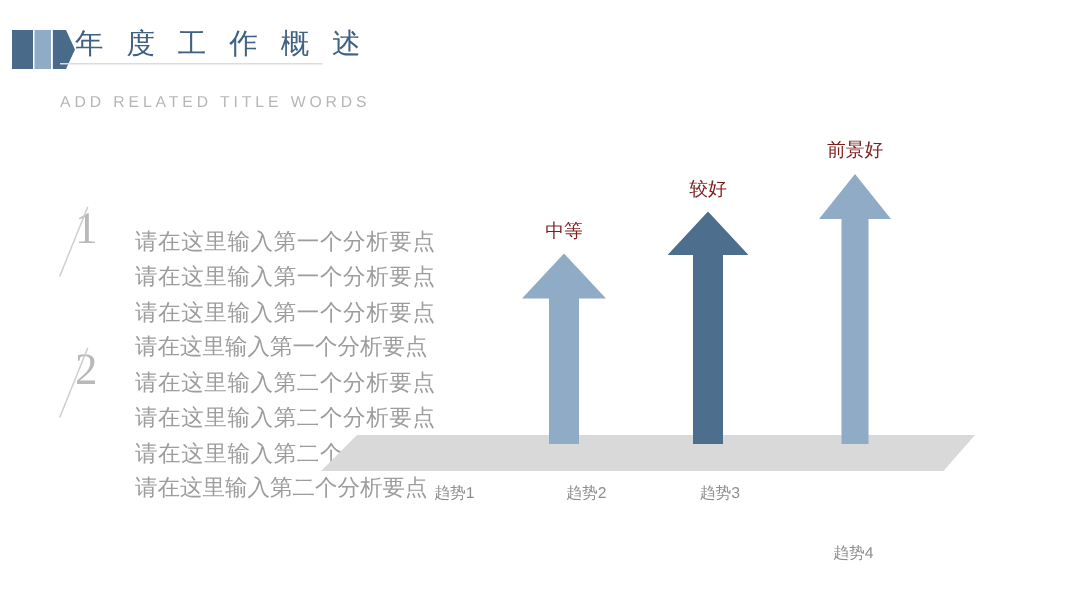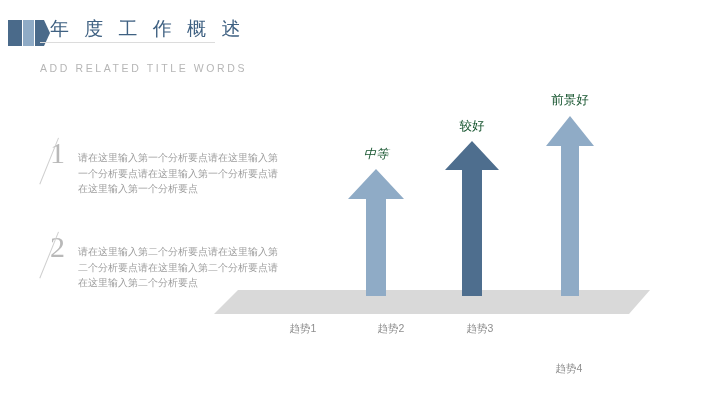--- a/index.html
+++ b/index.html
@@ -104,24 +104,24 @@
     left: 12px;
     top: -2px;
     width: 1.4px;
     height: 50px;
     background: #cfcfcf;
     transform: rotate(22deg);
     transform-origin: top center;
   }
   .point-text {
     position: absolute;
-    left: 32px;
+    left: 44px;
     top: 10px;
     width: 200px;
-    font-size: 10px;
+    font-size: 15px;
     line-height: 1.55;
     color: #9d9d9d;
     text-align: justify;
   }
   #point-1 { left: 46px; top: 140px; }
   #point-2 { left: 46px; top: 234px; }
 
   
   #chart {
     position: absolute;
@@ -145,21 +145,21 @@
   }
   .arrow-shape {
     width: 100%;
     height: 100%;
   }
   .arrow-label {
     position: absolute;
     left: 50%;
     transform: translateX(-50%);
     font-size: 12.5px;
-    color: #14532d;
+    color: #7f1d1d;
     white-space: nowrap;
   }
   .axis-label {
     position: absolute;
     top: 252px;
     font-size: 10.5px;
     color: #8e8e8e;
     white-space: nowrap;
     transform: translateX(-50%);
   }
@@ -195,21 +195,21 @@
     </div>
     <div class="point-text">请在这里输入第二个分析要点请在这里输入第二个分析要点请在这里输入第二个分析要点请在这里输入第二个分析要点</div>
   </div>
 
   <div id="chart">
     <div id="ground"></div>
 
     <div class="axis-label" style="left:103px;">趋势1</div>
 
     <div class="arrow" style="left:148px; width:56px; height:127px;">
-      <div class="arrow-label" style="top:-23px;font-style:italic;">中等</div>
+      <div class="arrow-label" style="top:-23px;">中等</div>
       <svg class="arrow-shape" viewBox="0 0 56 127" preserveAspectRatio="none">
         <polygon points="28,0 56,30 38,30 38,127 18,127 18,30 0,30" fill="#8fabc6"></polygon>
       </svg>
     </div>
     <div class="axis-label" style="left:191px;">趋势2</div>
 
     <div class="arrow" style="left:245px; width:54px; height:155px;">
       <div class="arrow-label" style="top:-23px;font-family:Liberation Mono, monospace;">较好</div>
       <svg class="arrow-shape" viewBox="0 0 54 155" preserveAspectRatio="none">
         <polygon points="27,0 54,29 37,29 37,155 17,155 17,29 0,29" fill="#4e6e8e"></polygon>

